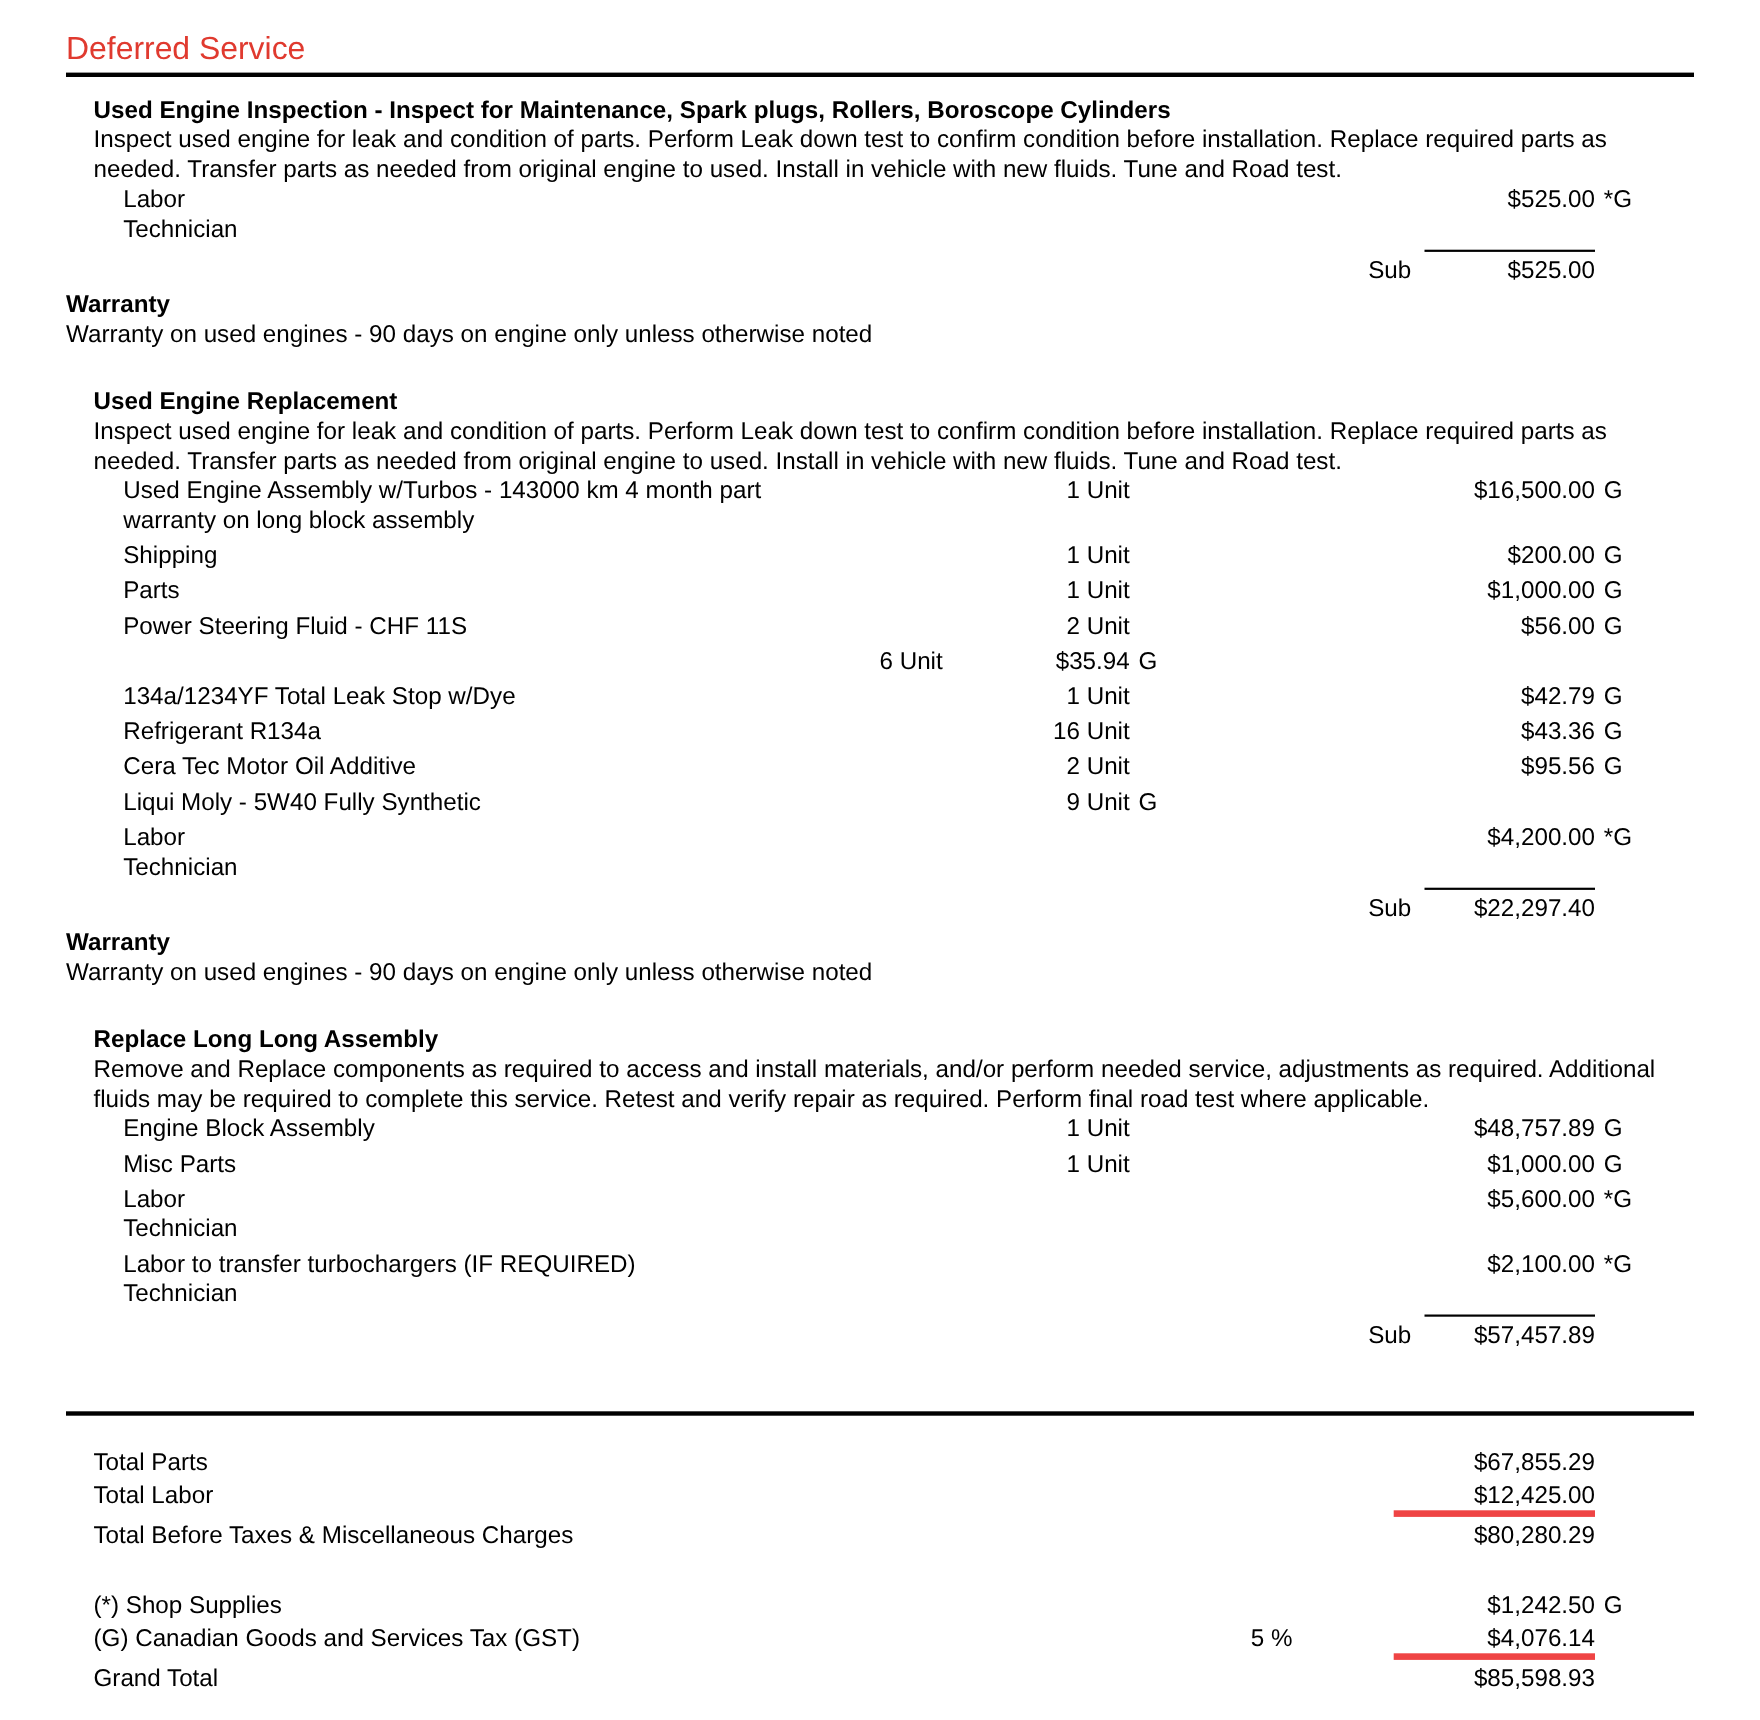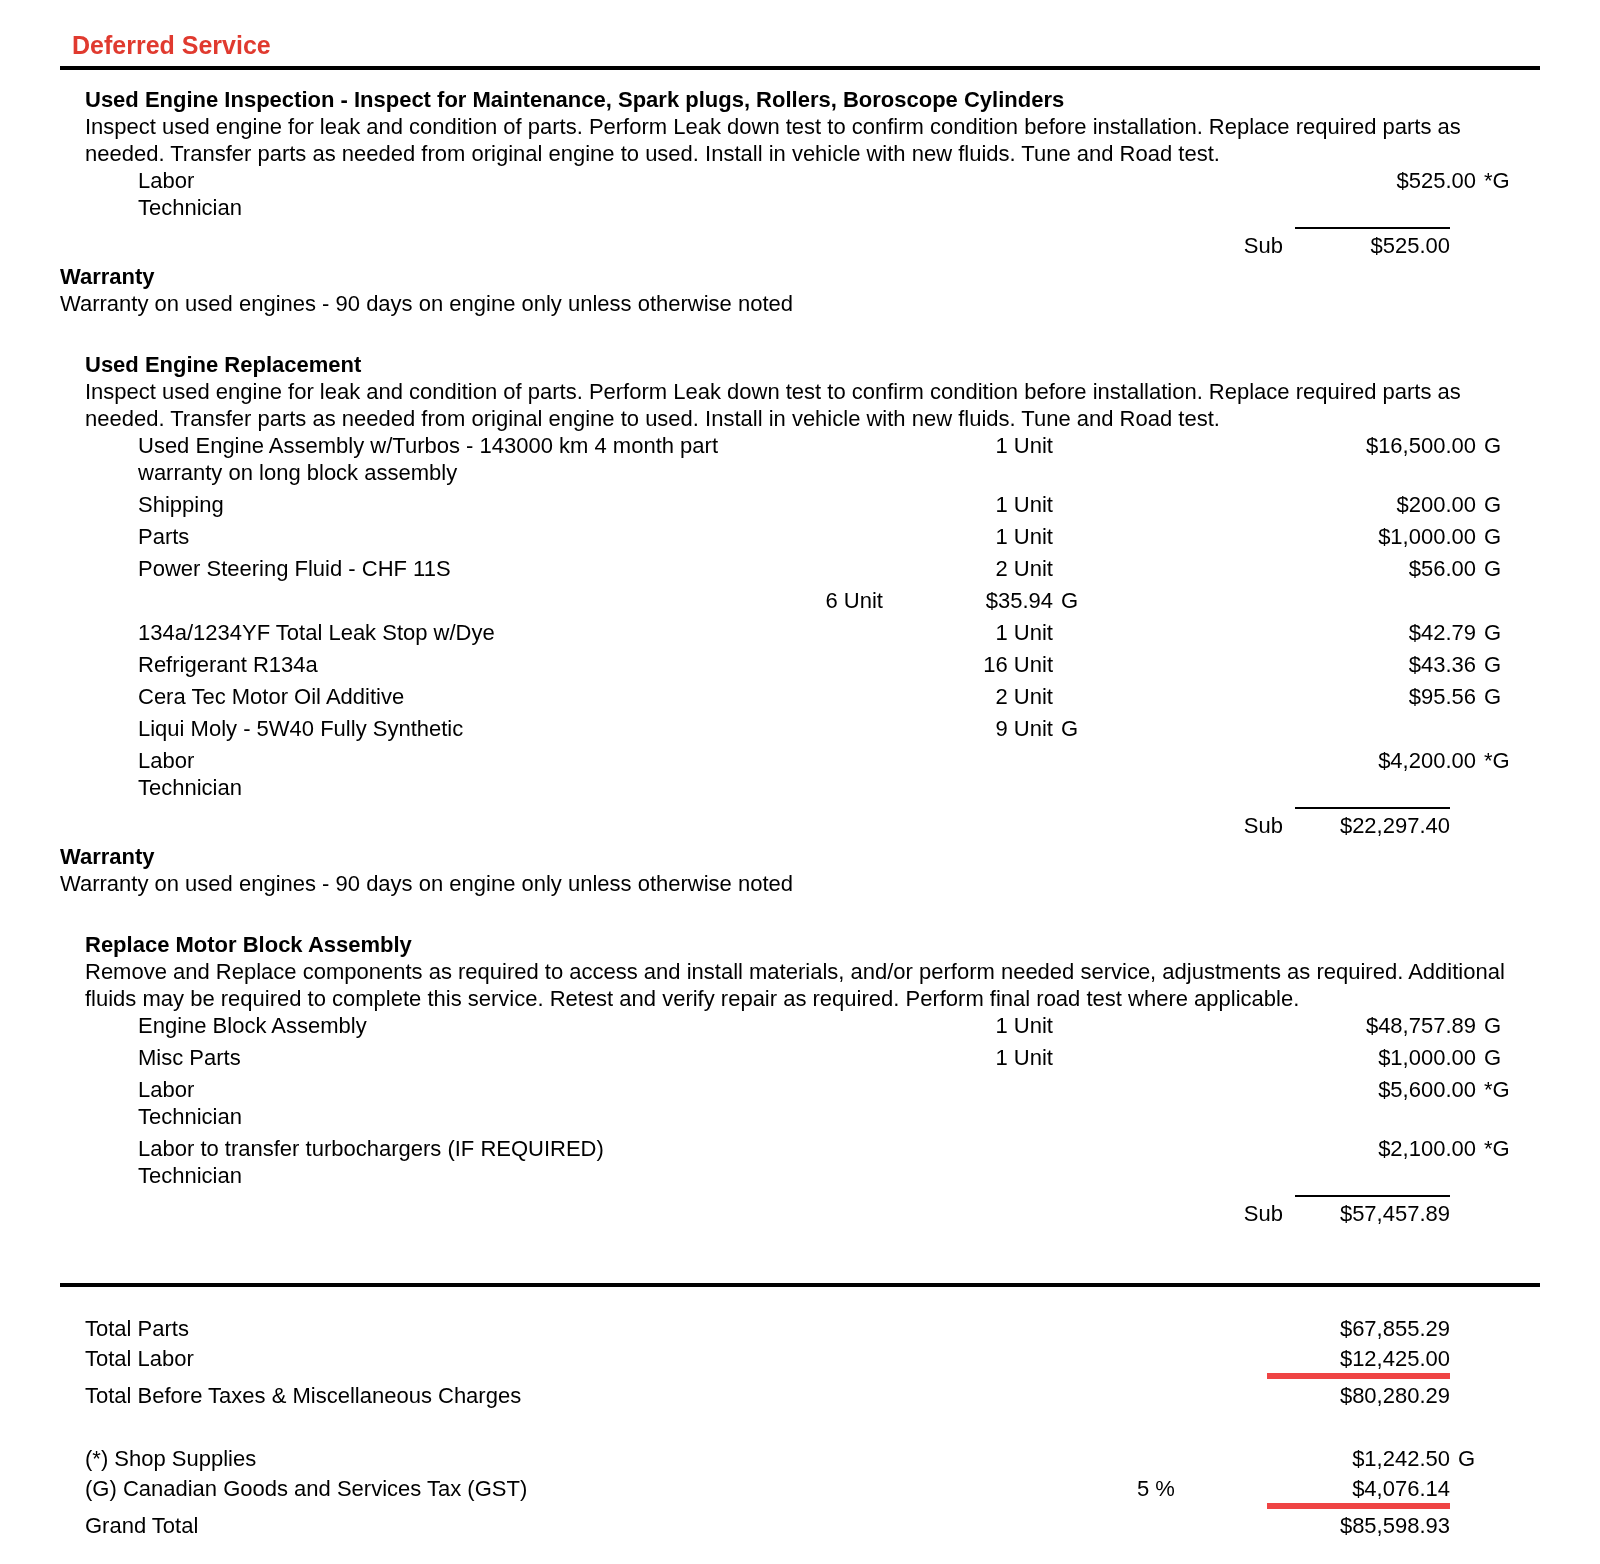--- a/index.html
+++ b/index.html
@@ -8,44 +8,42 @@
     height: 1564px;
     font-family: "Liberation Sans", "DejaVu Sans", sans-serif;
     font-size: 22px;
     line-height: 27px;
     color: #000000;
     box-sizing: border-box;
   }
   .doc { margin: 0 60px; padding-top: 30px; }
 
   .page-title {
-    font-size: 25px;
-    font-weight: bold;
+    font-size: 29px;
+    font-weight: normal;
     line-height: 30px;
-    margin-left: 12px;
   }
   .rule {
     height: 4px;
     background: #000000;
   }
   .rule.top { margin: 6px 0 16px 0; }
   .rule.bottom { margin: 56px 0 28px 0; }
 
   .section { padding-left: 25px; }
   .section + .section { margin-top: 34px; }
 
   .heading { font-weight: bold; }
   .desc { max-width: 1440px; }
 
   .items { padding-left: 27px; }
   .item-row {
     display: grid;
     grid-template-columns: 745px 170px 423px 90px;
     margin-bottom: 5px;
-    margin-left: 26px;
   }
   .cell.qty { text-align: right; }
   .cell.amt { text-align: right; }
   .cell.sfx { padding-left: 8px; }
   .item-name2:empty { display: none; }
   .cell:empty::after { content: "\00a0"; visibility: hidden; }
 
   .sub-row {
     display: flex;
     justify-content: flex-end;
@@ -206,21 +204,21 @@
       <span class="sub-label">Sub</span>
       <span class="sub-amount">$22,297.40</span>
     </div>
     <div class="warranty">
       <div class="warranty-heading" style="margin-left:-25px;">Warranty</div>
       <div class="warranty-text" style="margin-left:-25px;">Warranty on used engines - 90 days on engine only unless otherwise noted</div>
     </div>
   </section>
 
   <section class="section">
-    <div class="heading">Replace Motor Block Assembly</div>
+    <div class="heading">Replace Long Long Assembly</div>
     <div class="desc">Remove and Replace components as required to access and install materials, and/or perform needed service, adjustments as required. Additional fluids may be required to complete this service. Retest and verify repair as required. Perform final road test where applicable.</div>
     <div class="items">
       <div class="item-row">
         <div class="cell name">
           <div class="item-name">Engine Block Assembly</div>
 
         </div>
         <div class="cell qty">1 Unit</div>
         <div class="cell amt">$48,757.89</div>
         <div class="cell sfx">G</div>

